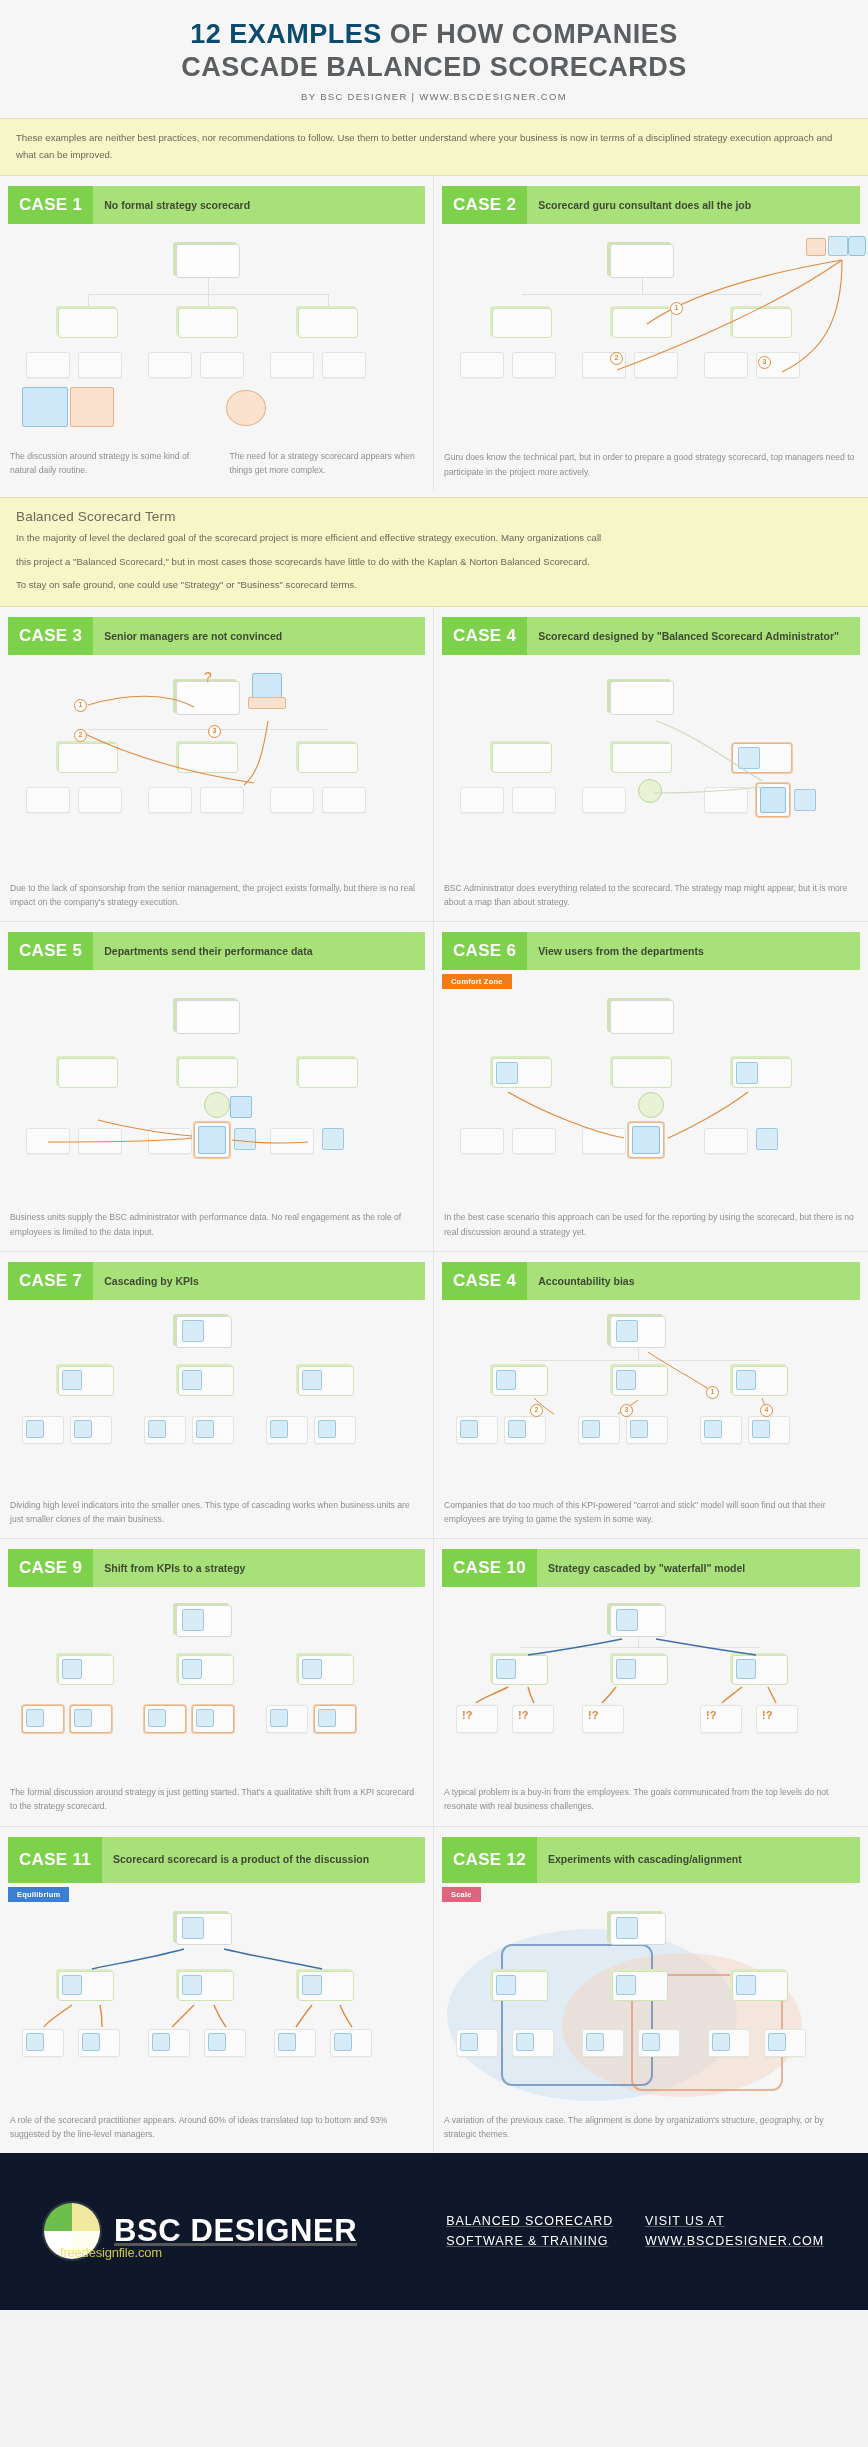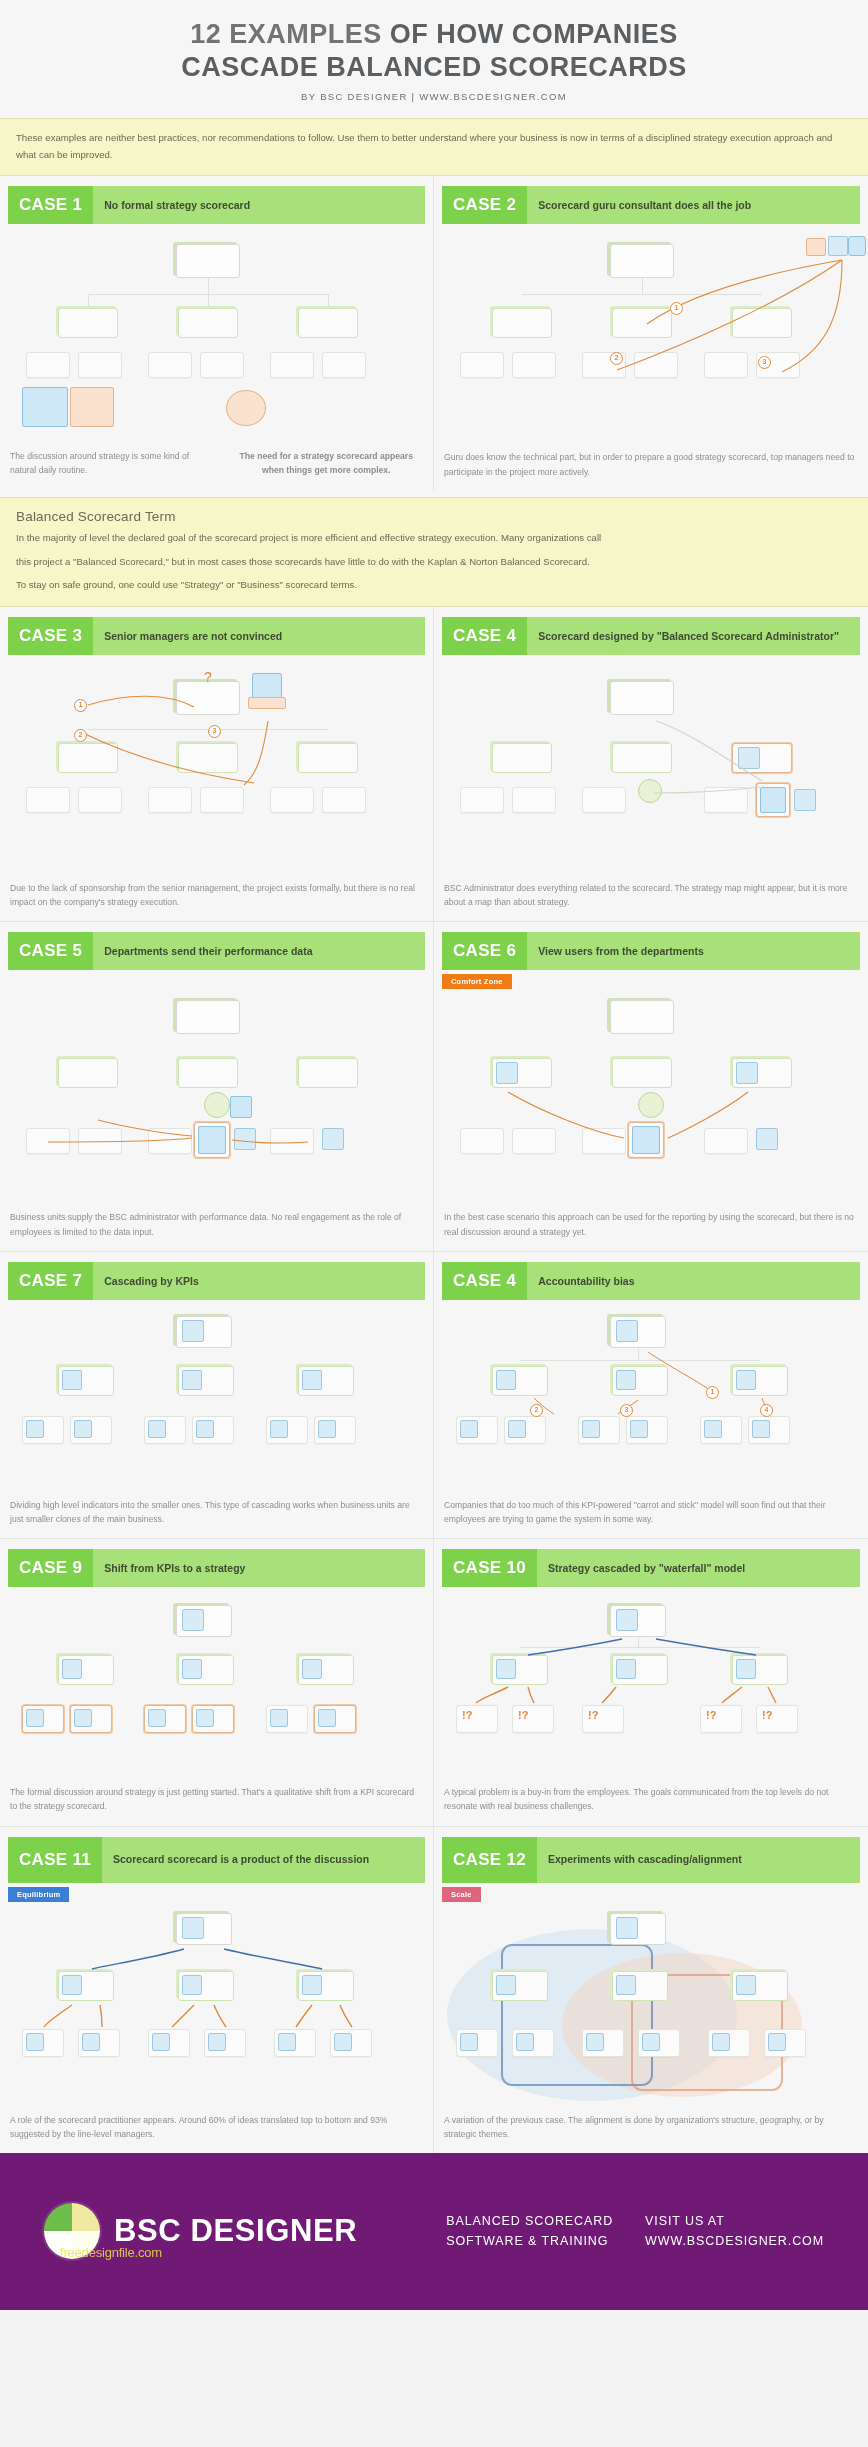--- a/index.html
+++ b/index.html
@@ -11,21 +11,21 @@
     -webkit-font-smoothing:antialiased;
   }
   .page{position:relative;width:868px;background:#f6f6f6;overflow:hidden;}
 
   
   .header{padding:18px 0 10px;text-align:center;background:#f6f6f6;}
   .title-line{
     font-size:27px;letter-spacing:.5px;font-weight:bold;color:#5b5f62;
     line-height:1.22;
   }
-  .title-accent{color:#737373;}
+  .title-accent{color:#0c4a6e;}
   .byline{margin-top:7px;font-size:9.5px;letter-spacing:1.3px;color:#6c7073;}
 
   
   .note{
     background:#f7f6c9;border-top:1px solid #e3e2ae;border-bottom:1px solid #e3e2ae;
     padding:11px 16px 12px;margin-top:6px;
   }
   .note p{margin:0 0 7px;font-size:9.6px;line-height:1.75;color:#6a6a56;}
   .note p:last-child{margin-bottom:0;}
   .note h3{
@@ -85,28 +85,28 @@
     background:#fff;border:1px solid #e08a3c;color:#e08a3c;
     font-size:7px;line-height:10px;text-align:center;font-weight:bold;
   }
 
   
   .caption{
     margin:8px 10px 12px;font-size:8.6px;line-height:1.65;color:#8b8f92;
   }
   .cap-pair{display:flex;gap:26px;margin:8px 10px 12px;}
   .cap-pair .c{flex:1;font-size:8.6px;line-height:1.6;color:#8b8f92;}
-  .cap-pair .c.right{text-align:center;font-weight:bold;}
+  .cap-pair .c.right{text-align:left;}
 
   .sep{height:1px;background:#e4e4e4;width:868px;}
 
   
   .footer{
-    background:#701a75;height:157px;display:flex;align-items:center;padding:0 44px;
-    box-sizing:border-box;position:relative;
+    background:#0f172a;height:157px;display:flex;align-items:center;padding:0 44px;
+    box-sizing:border-box;position:relative;text-decoration:underline;
   }
   .logo-mark{
     width:56px;height:56px;border-radius:50%;margin-right:14px;position:relative;
     background:conic-gradient(#f2e9a0 0deg 90deg,#fdfdf0 90deg 180deg,#ffffff 180deg 270deg,#6dbe4a 270deg 360deg);
     box-shadow:0 0 0 2px rgba(255,255,255,.12);
   }
   .logo-text{color:#fff;font-size:31px;font-weight:bold;letter-spacing:.6px;}
   .footer-right{margin-left:auto;display:flex;gap:32px;}
   .footer-right div{color:#fff;font-size:12.5px;line-height:1.6;letter-spacing:.9px;}
   .watermark{

